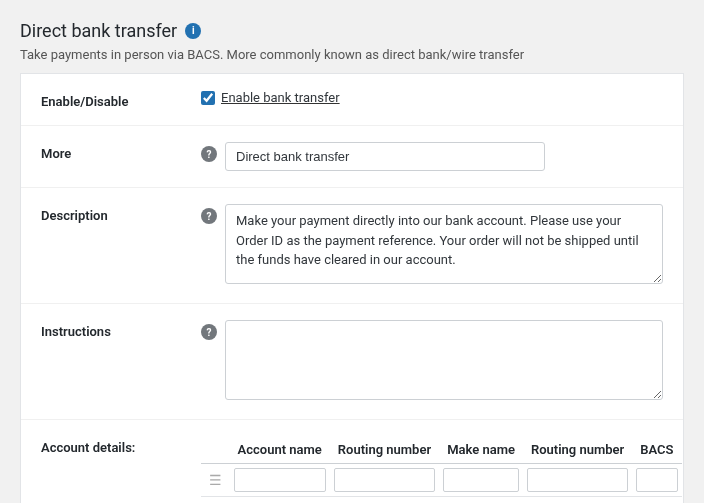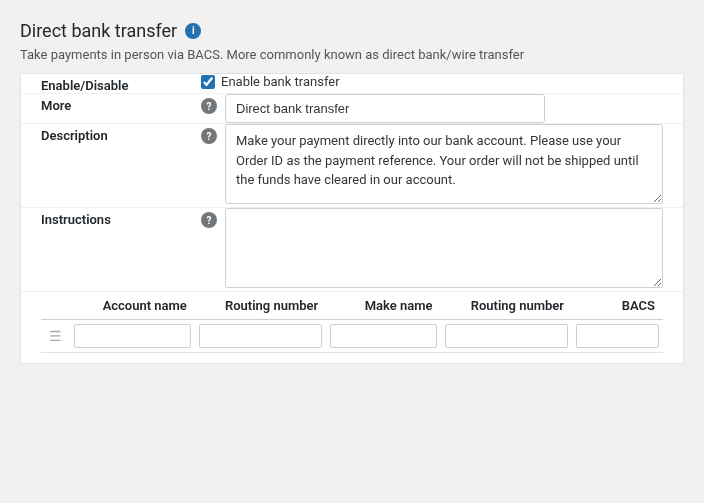--- a/index.html
+++ b/index.html
@@ -45,21 +45,21 @@
       margin-bottom: 11px;
     }
     .form-table {
       background: #fff;
       border: 1px solid #e2e4e7;
       width: 100%;
       padding: 0;
     }
     .form-row {
       display: flex;
-      padding: 0 20px;
+      padding: 16px 20px;
       border-bottom: 1px solid #f0f0f0;
       align-items: flex-start;
     }
     .form-row:last-child {
       border-bottom: none;
     }
     .form-label {
       width: 160px;
       min-width: 160px;
       font-weight: 600;
@@ -111,20 +111,21 @@
       line-height: 1.5;
     }
     .instructions-textarea {
       min-height: 70px;
       max-width: 460px;
     }
     .checkbox-row {
       display: flex;
       align-items: center;
       gap: 6px;
+      text-decoration: underline;
     }
     .checkbox-row input[type="checkbox"] {
       width: 14px;
       height: 14px;
       accent-color: #2271b1;
     }
     .checkbox-label {
       font-size: 13px;
       color: #32373c;
     }
@@ -215,20 +216,21 @@
       <div class="form-label">Instructions</div>
       <div class="form-field">
         <span class="field-help">?</span>
         <div class="field-content">
           <textarea class="text-input instructions-textarea" style=""></textarea>
         </div>
       </div>
     </div>
 
     <div class="form-row">
+      <div class="form-label">Account details:</div>
       <div class="form-field">
         <div class="account-details-section">
           <div class="account-table-wrapper">
             <table class="account-table">
               <thead>
                 <tr>
                   <th></th>
                   <th>Account name</th>
                   <th>Routing number</th>
                   <th>Make name</th>

